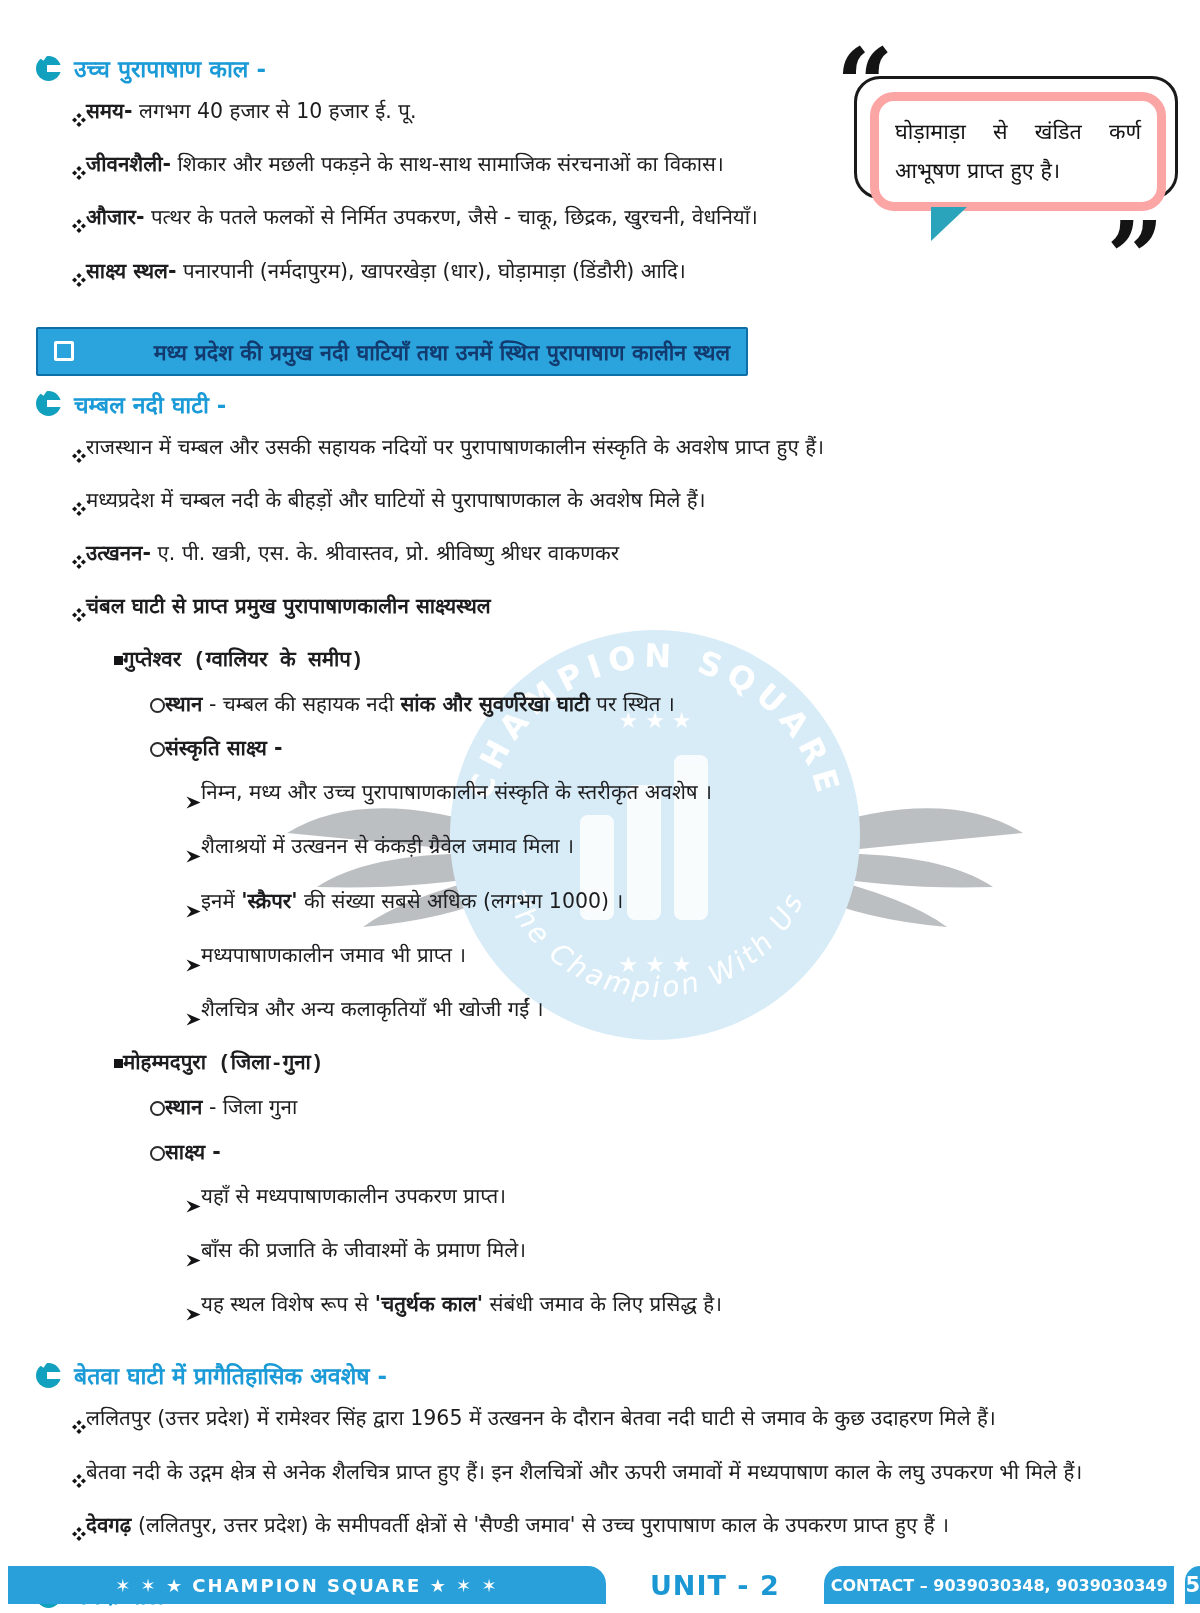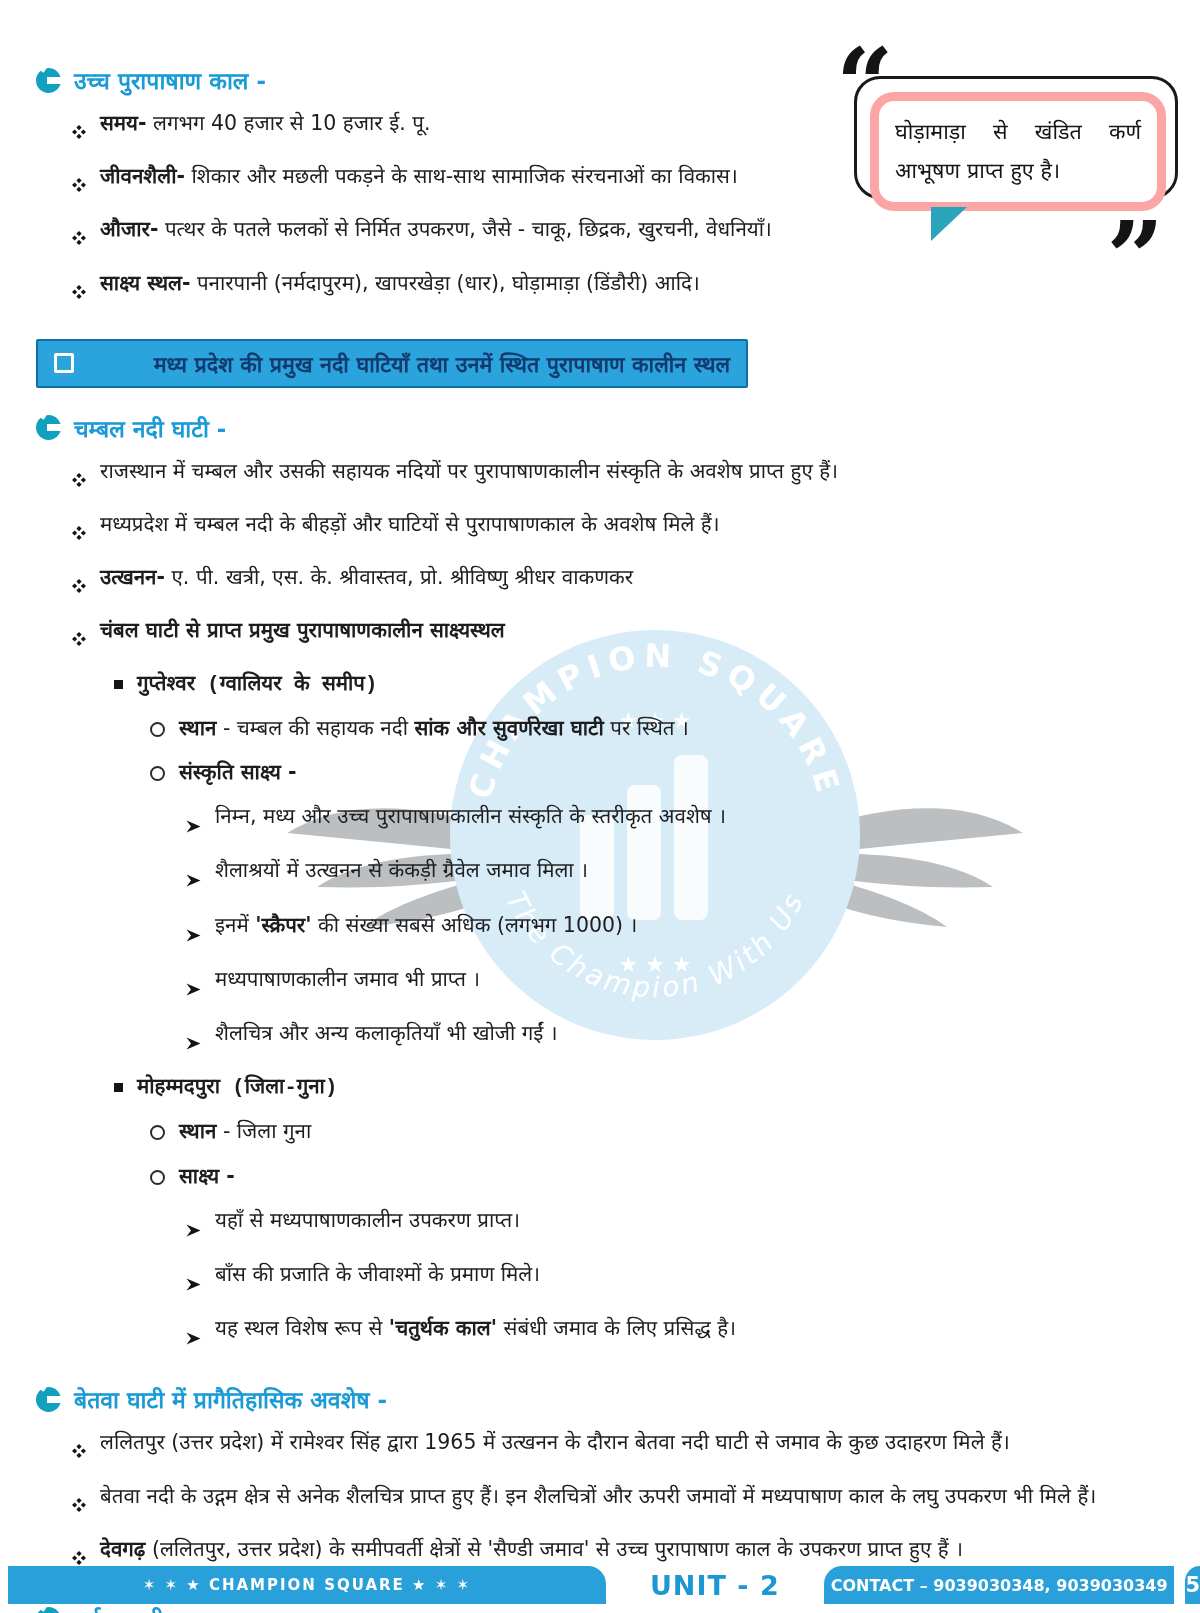--- a/index.html
+++ b/index.html
@@ -7,26 +7,26 @@
     width:1200px;height:1613px;position:relative;overflow:hidden;
     background:#ffffff;color:#1d1d1f;
     font-family:"DejaVu Sans", sans-serif;
   }
   
   .watermark{position:absolute;left:275px;top:600px;z-index:0;}
   
   .content{position:relative;z-index:1;padding:40px 36px 0 36px;}
   .sec-heading{display:flex;align-items:center;gap:13px;color:#1a9ad6;
     font-size:23px;font-weight:bold;margin:28px 0 8px 0;}
-  .sec-heading:first-child{margin-top:24px;}
+  .sec-heading:first-child{margin-top:12px;}
   .sec-icon{width:25px;height:25px;border-radius:50%;background:#11a0bd;position:relative;flex:0 0 auto;}
   .sec-icon::after{content:'';position:absolute;right:-2px;top:9px;width:16px;height:7px;background:#fff;}
   .sec-icon::before{content:'';position:absolute;left:2px;top:-3px;width:8px;height:6px;background:#fff;transform:rotate(35deg);}
   .sec-items{margin:0;}
-  .item{display:flex;gap:14px;margin:11px 0;font-size:20.5px;line-height:1.62;}
+  .item{display:flex;margin:11px 0;font-size:20.5px;line-height:1.62;}
   .ind1{margin-left:36px;}
   .ind2{margin-left:78px;font-family:Liberation Mono, monospace;}
   .ind3{margin-left:114px;}
   .ind4{margin-left:150px;}
   .mk{flex:0 0 auto;}
   .mk-diamond{margin-top:9px;}
   .mk-arrow{margin-top:10px;}
   .mk-circle{width:11px;height:11px;border:2px solid #2b2b2e;border-radius:50%;margin-top:10px;}
   .mk-square{width:9px;height:9px;background:#141416;margin-top:12px;}
   .item-text{flex:1;text-align:justify;padding-right:6px;}
@@ -45,21 +45,21 @@
     padding:12px 16px;font-size:21.5px;line-height:1.8;text-align:justify;color:#141416;}
   .quote-tail{position:absolute;left:52px;bottom:-39px;width:0;height:0;
     border-top:34px solid #2aa4ba;border-right:36px solid transparent;}
   .q-open,.q-close{position:absolute;font-family:"DejaVu Serif", serif;font-weight:bold;
     font-size:100px;line-height:1;color:#141414;z-index:3;}
   .q-open{top:-58px;left:-34px;}
   .q-close{bottom:-96px;right:2px;}
   
   .footer{position:absolute;left:0;right:0;bottom:9px;height:38px;display:flex;align-items:stretch;z-index:2;}
   .f-left{margin-left:8px;width:658px;background:#2aa0da;border-radius:0 18px 0 0;color:#fff;
-    display:flex;align-items:center;justify-content:center;font-weight:bold;font-size:15px;letter-spacing:2px;}
+    display:flex;align-items:center;justify-content:center;font-weight:bold;font-size:18px;letter-spacing:2px;}
   .f-mid{width:240px;display:flex;align-items:center;justify-content:center;
     color:#1b98d4;font-weight:bold;font-size:27px;letter-spacing:1px;}
   .f-contact{width:386px;background:#2aa0da;border-radius:18px 0 0 0;color:#fff;
     display:flex;align-items:center;justify-content:center;font-weight:bold;font-size:16px;}
   .f-gap{width:12px;background:#ffffff;}
   .f-page{flex:1;background:#2aa0da;border-radius:16px 0 0 0;color:#fff;
     display:flex;align-items:center;justify-content:center;font-weight:bold;font-size:21px;}
 </style>
 </head>
 <body>

